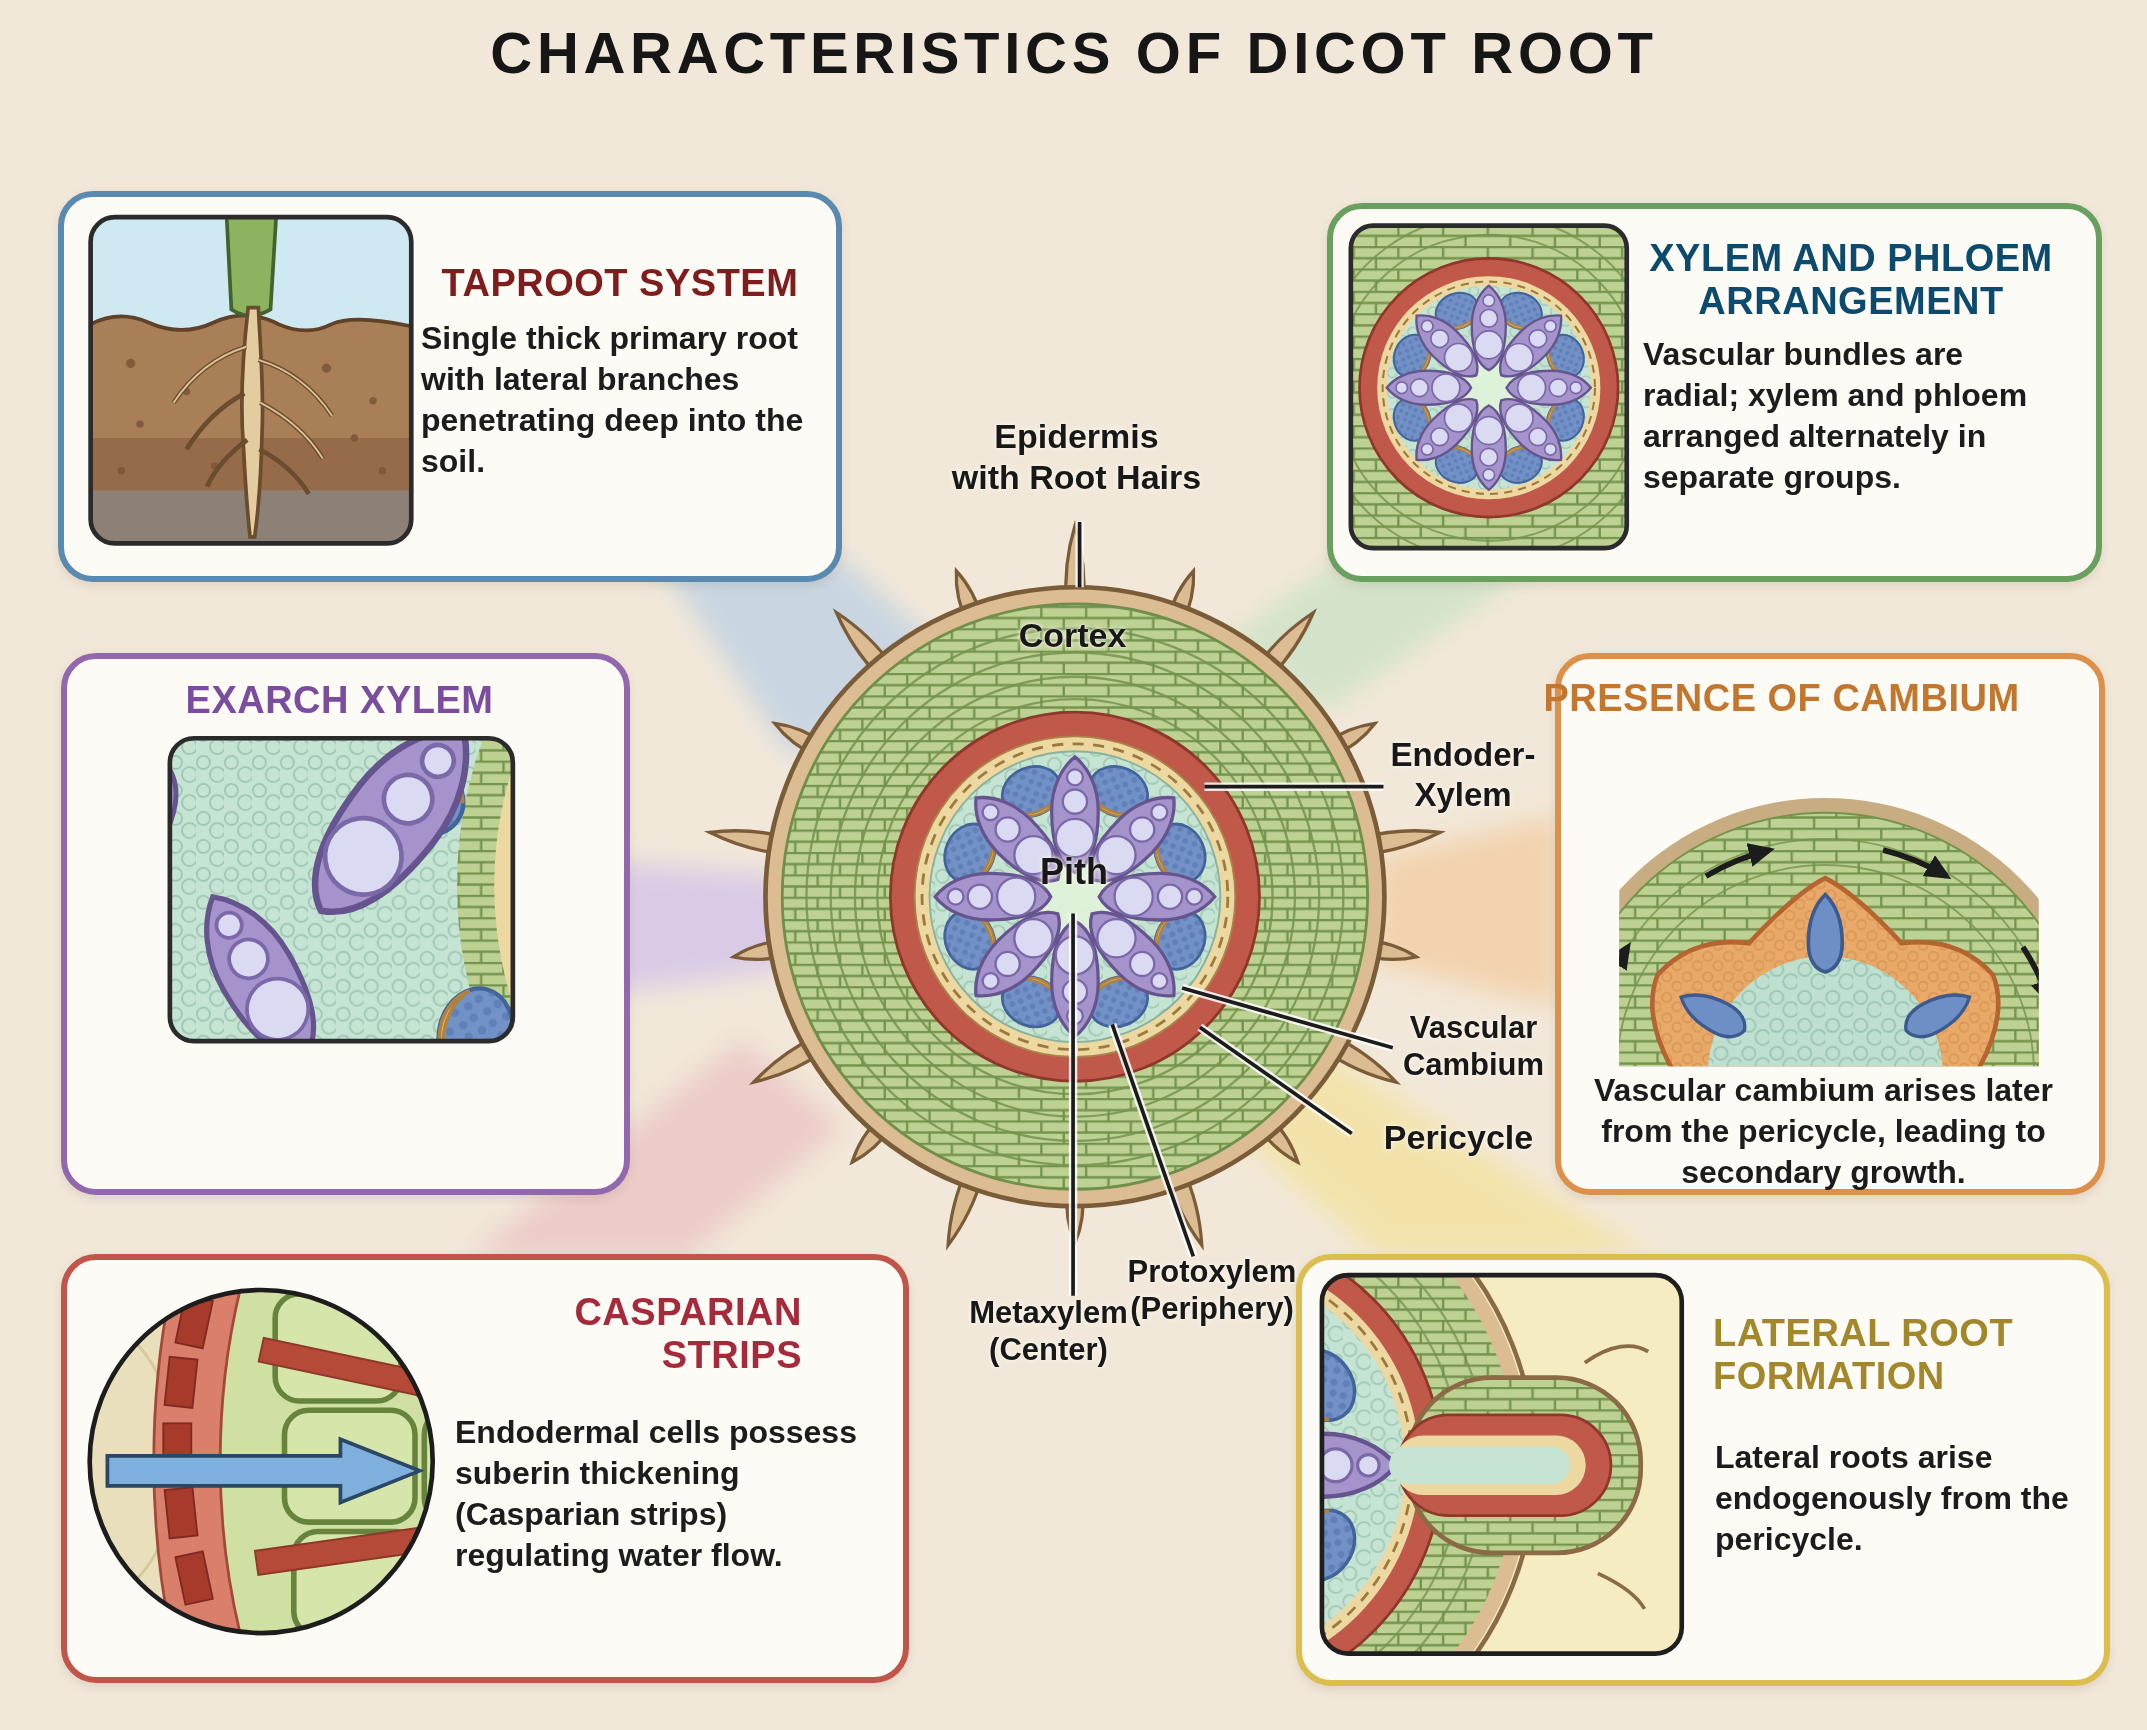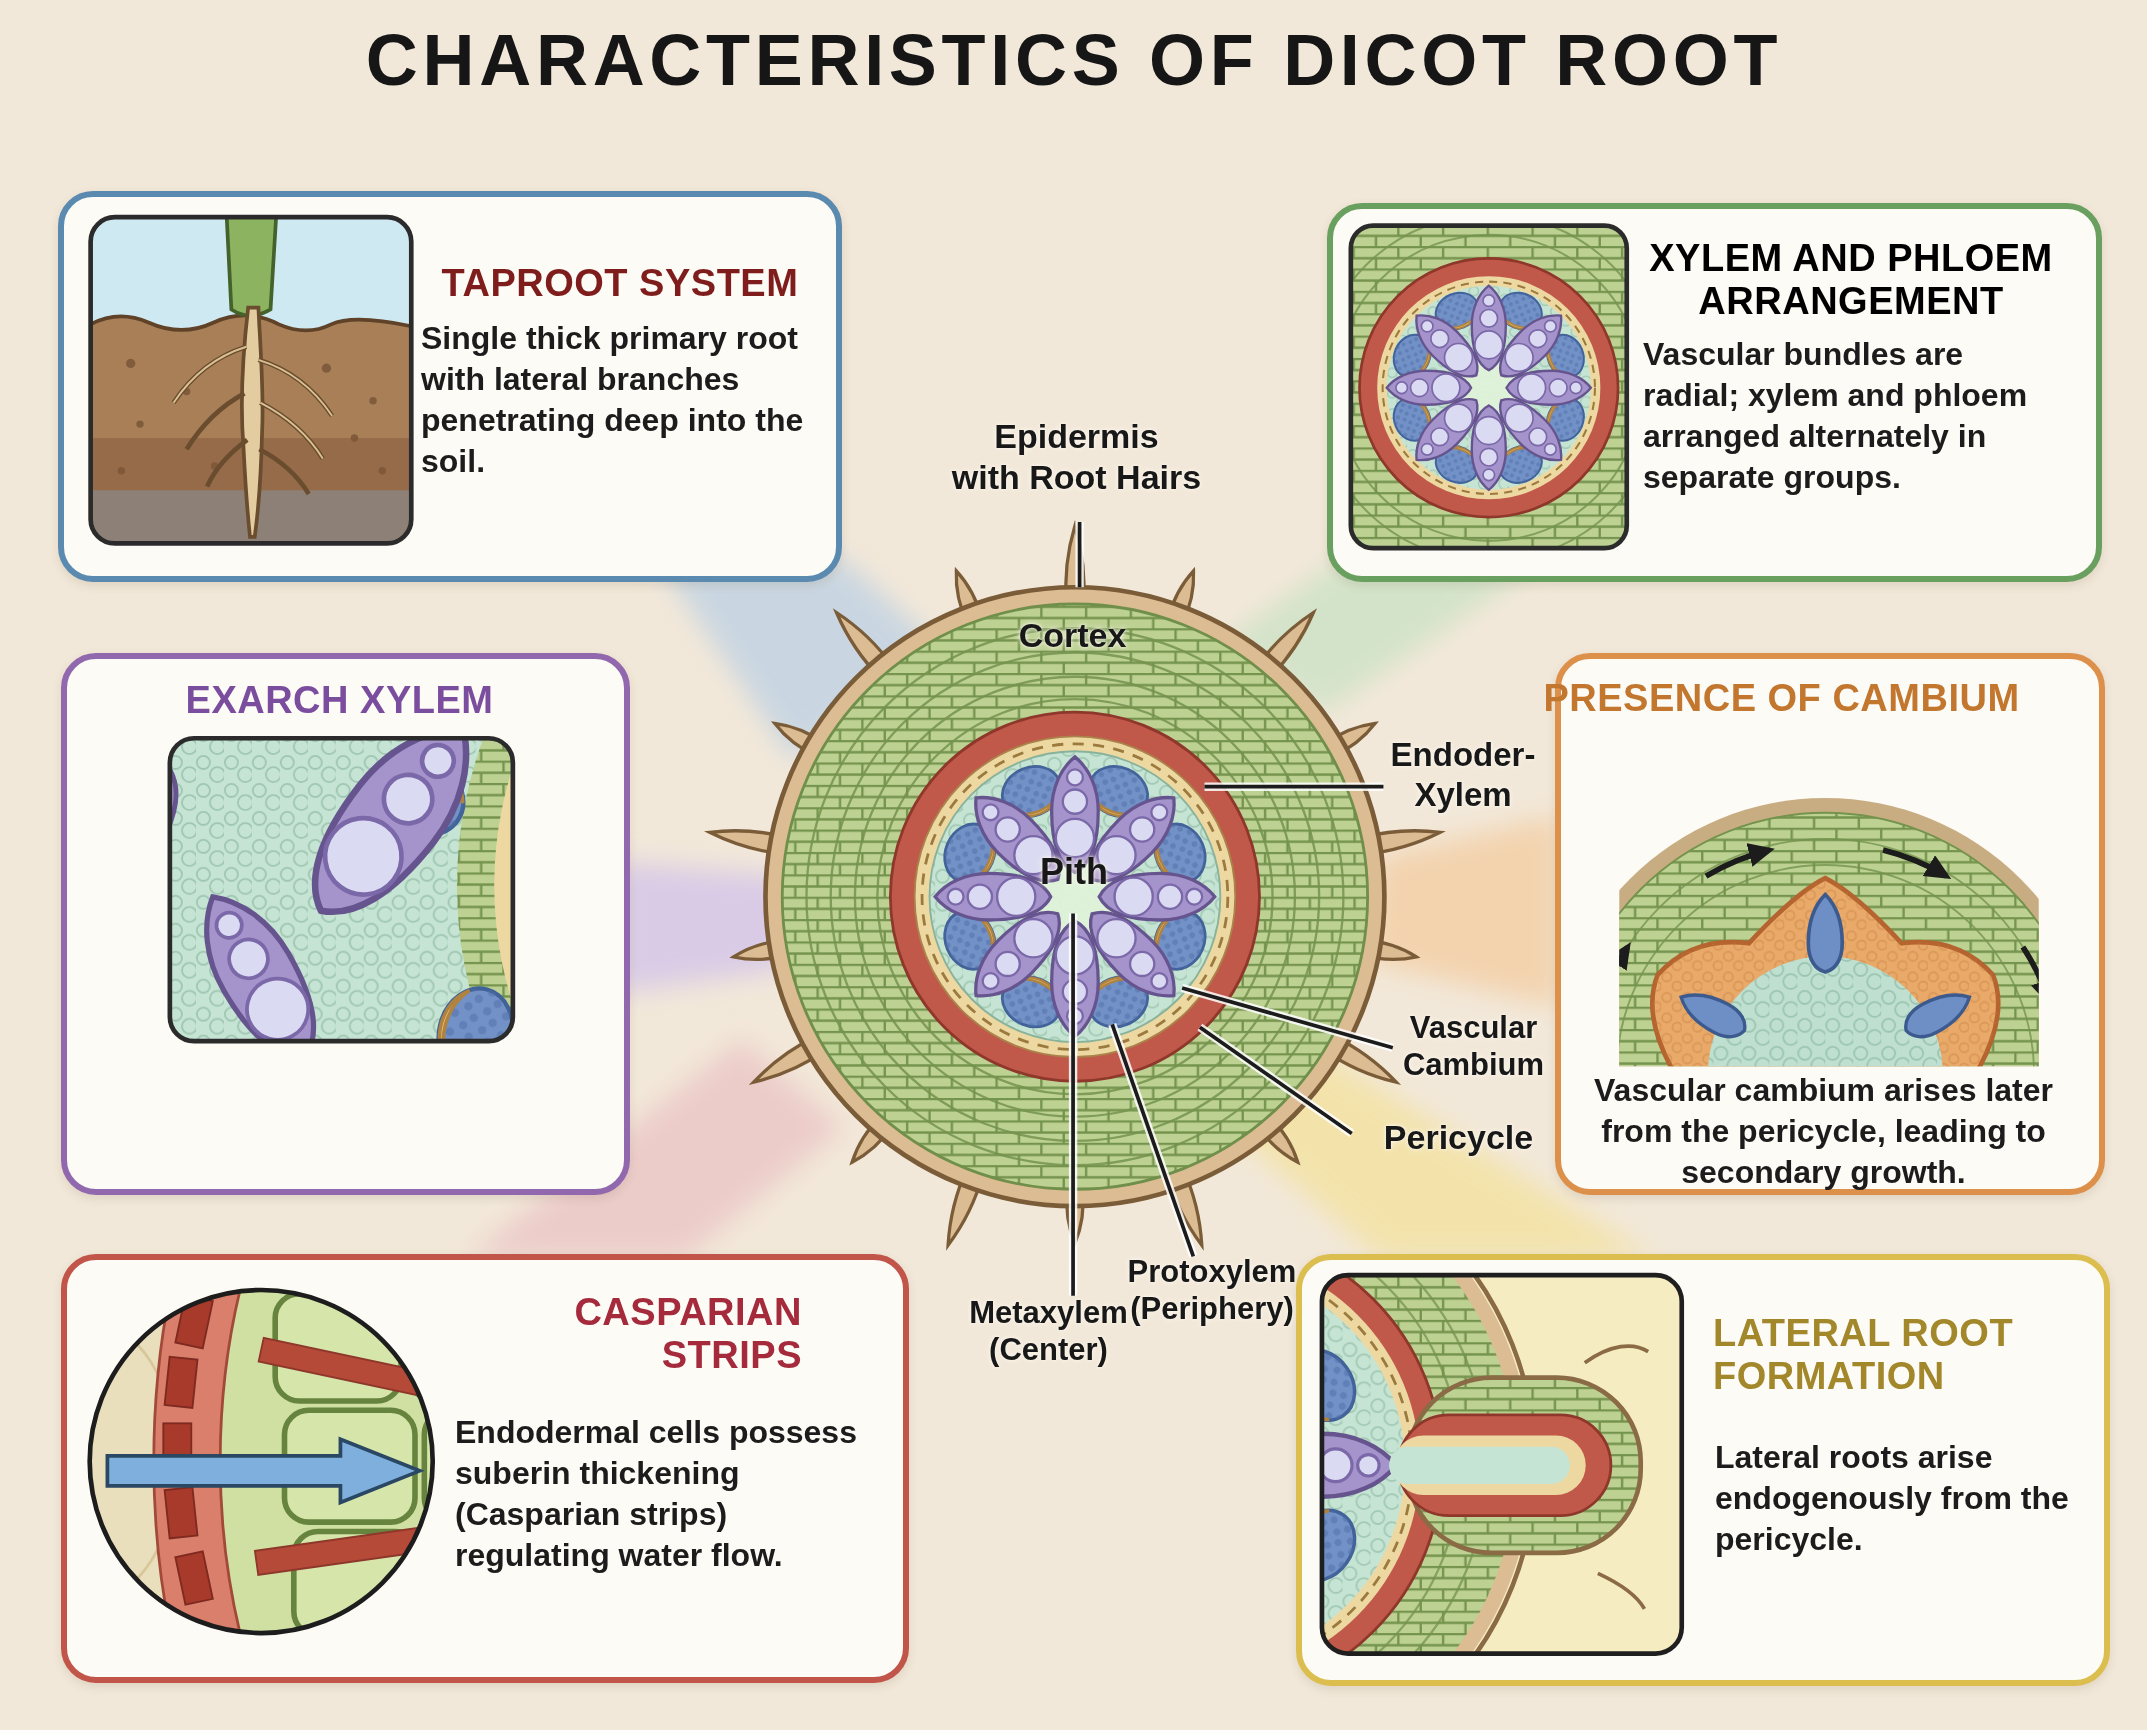--- a/index.html
+++ b/index.html
@@ -10,36 +10,36 @@
     color:#1c1c1c;
   }
   svg{position:absolute; left:0; top:0;}
   #bg-svg{z-index:1;}
   .card{position:absolute; background:#fcfbf6; border-radius:35px;
         box-shadow:0 3.7px 9.3px rgba(90,70,40,.12); z-index:2;}
   #art-svg{z-index:3; pointer-events:none;}
   .txt{position:absolute; z-index:4;}
   .page-title{
     left:0; top:18.6px; width:100%; text-align:center;
-    font-size:72px; font-weight:800; letter-spacing:4.7px; color:#161616;
+    font-size:58px; font-weight:800; letter-spacing:4.7px; color:#161616;
   }
   .card-title{font-weight:800; font-size:38px; line-height:1.12; letter-spacing:0.5px;}
   .card-body{font-weight:600; font-size:32px; line-height:1.28; color:#1c1c1c;}
   .dlabel{
     font-weight:700; font-size:34px; line-height:1.2; text-align:center;
     white-space:pre-line; color:#181818;
     text-shadow:0 0 6.5px rgba(252,248,238,.95),0 0 2.8px rgba(252,248,238,.95);
   }
   #t-taproot{left:424px; top:262px; width:392px; color:#7f1d1d; text-align:center;}
   #b-taproot{left:421px; top:318px; width:410px;}
   #t-exarch{left:61px; top:679px; width:557px; color:#7b4d9e; text-align:center;}
   #b-exarch{left:79px; top:1065px; width:519px; text-align:center;}
   #t-casparian{left:485px; top:1291px; width:317px; color:#a42a3c; text-align:right;}
   #b-casparian{left:455px; top:1412px; width:429px;}
-  #t-xp{left:1633px; top:237px; width:436px; color:#000000; text-align:center;}
+  #t-xp{left:1633px; top:237px; width:436px; color:#0c4a6e; text-align:center;}
   #b-xp{left:1643px; top:334px; width:421px;}
   #t-cambium{left:1533px; top:677px; width:497px; color:#c2762e; text-align:center;}
   #b-cambium{left:1568px; top:1070px; width:511px; text-align:center;}
   #t-lateral{left:1713px; top:1312px; width:373px; color:#a3872b;}
   #b-lateral{left:1715px; top:1437px; width:359px;}
   #l-epidermis{left:876px; top:416px; width:401px; font-size:34px;}
   #l-cortex{left:970px; top:615px; width:205px; font-size:34px;}
   #l-endoxylem{left:1356px; top:735px; width:214px; font-size:33px;}
   #l-pith{left:1011px; top:850px; width:126px; font-size:36px;}
   #l-vcambium{left:1378px; top:1009px; width:191px; font-size:31px;}

